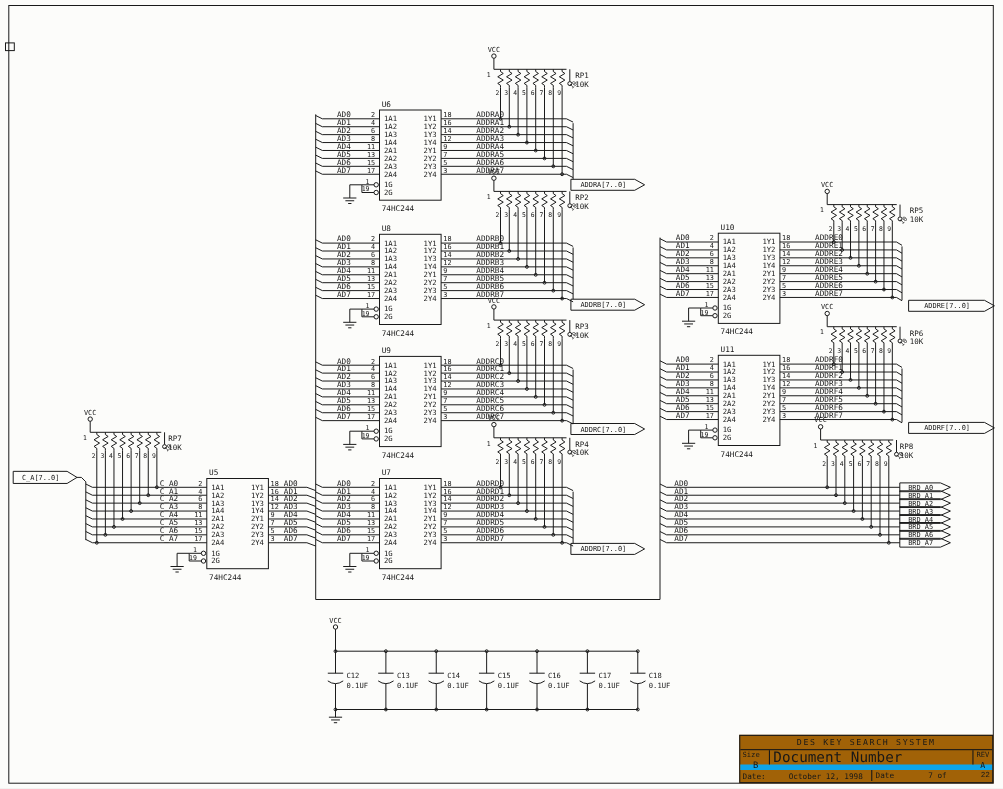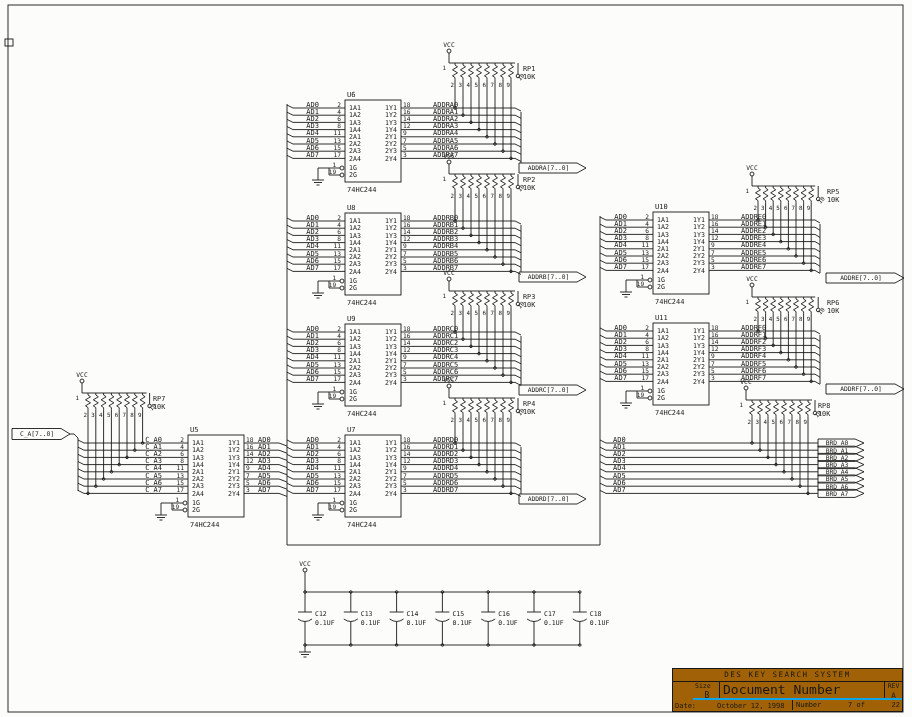--- a/index.html
+++ b/index.html
@@ -6,21 +6,21 @@
   #page{position:relative;width:912px;height:717px;background:#fcfcfa;overflow:hidden;
         font-family:"DejaVu Sans Mono","Liberation Mono",monospace;color:#181818;}
   #schem{position:absolute;left:0;top:0;}
   svg text{fill:#181818;stroke:none;font-family:"DejaVu Sans Mono","Liberation Mono",monospace;}
   svg line,svg polyline,svg path,svg rect,svg polygon,svg circle{stroke:#181818;fill:none;stroke-width:0.9;}
   
   #tblock{position:absolute;left:672px;top:668px;width:231px;height:44px;box-sizing:border-box;
           border:1px solid #181818;font-size:7px;line-height:1;background:#a16207;}
   .t-title{height:12px;border-bottom:1px solid #181818;text-align:center;font-size:7.5px;
            letter-spacing:1.5px;line-height:12px;white-space:nowrap;}
-  .t-mid{height:18px;border-bottom:2px solid #0ea5e9;display:flex;box-sizing:border-box;margin-left:20px;}
+  .t-mid{height:18px;border-bottom:5px solid #0ea5e9;display:flex;box-sizing:border-box;}
   .t-size{width:27px;border-right:1px solid #181818;box-sizing:border-box;padding:1px 0 0 2px;}
   .t-size .lab{font-size:6.5px;}
   .t-size .val{font-size:8px;text-align:center;margin-top:2px;}
   .t-doc{flex:1;padding:1px 0 0 3px;font-size:13px;}
   .t-rev{width:18px;border-left:1px solid #181818;box-sizing:border-box;text-align:center;padding-top:1px;}
   .t-rev .lab{font-size:6.5px;}
   .t-rev .val{font-size:7.5px;margin-top:2px;}
   .t-bot{height:10px;display:flex;align-items:flex-end;font-size:7px;}
   .t-datelab{padding-left:2px;width:42px;}
   .t-dateval{flex:1;}
@@ -1316,19 +1316,19 @@
       <div class="t-doc">Document Number</div>
       <div class="t-rev">
         <div class="lab">REV</div>
         <div class="val">A</div>
       </div>
     </div>
     <div class="t-bot">
       <span class="t-datelab">Date:</span>
       <span class="t-dateval">October 12, 1998</span>
       <span class="t-sheet">
-        <span class="t-sheetlab">Number</span>
+        <span class="t-sheetlab">Date</span>
         <span class="t-sheetval">7 of</span>
         <span class="t-sheettot">22</span>
       </span>
     </div>
   </div>
 </div>
 
 </body></html>

